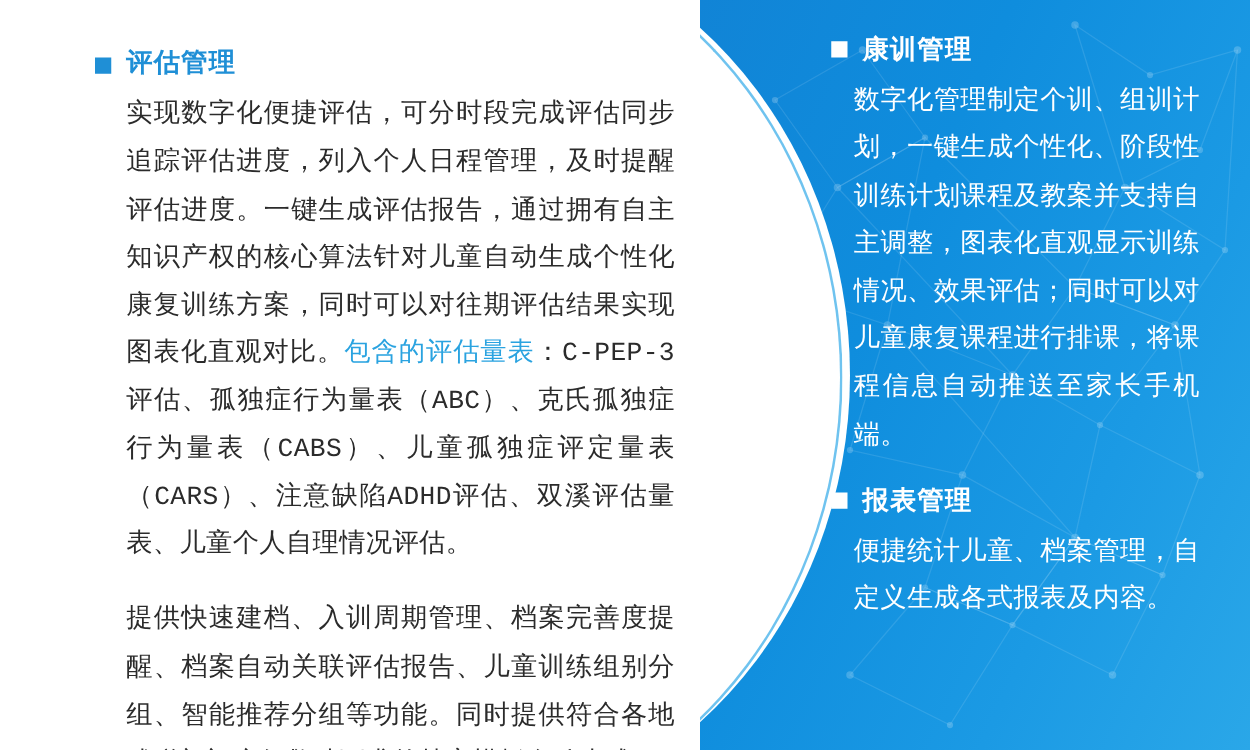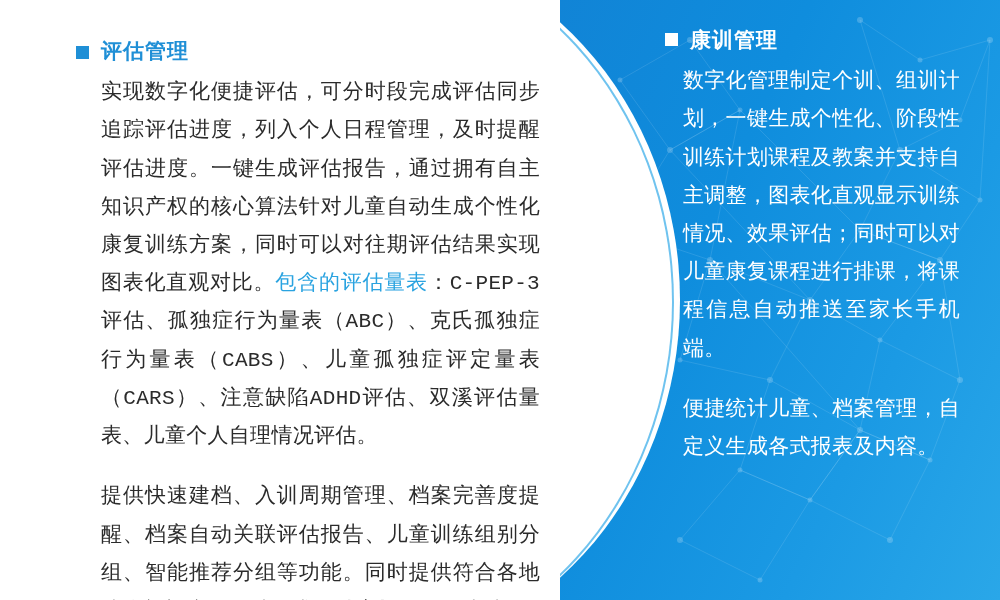--- a/index.html
+++ b/index.html
@@ -196,20 +196,24 @@
         </div>
         <div class="sec-body">
           <p>数字化管理制定个训、组训计划，一键生成个性化、阶段性训练计划课程及教案并支持自主调整，图表化直观显示训练情况、效果评估；同时可以对儿童康复课程进行排课，将课程信息自动推送至家长手机端。</p>
         </div>
       </div>
 
       <div class="sec">
       </div>
 
       <div class="sec">
+        <div class="sec-head">
+          <span class="bullet light"></span>
+          <span class="sec-title">报表管理</span>
+        </div>
         <div class="sec-body">
           <p>便捷统计儿童、档案管理，自定义生成各式报表及内容。</p>
         </div>
       </div>
 
     </div>
   </div>
 
   <div class="left-col">
 

